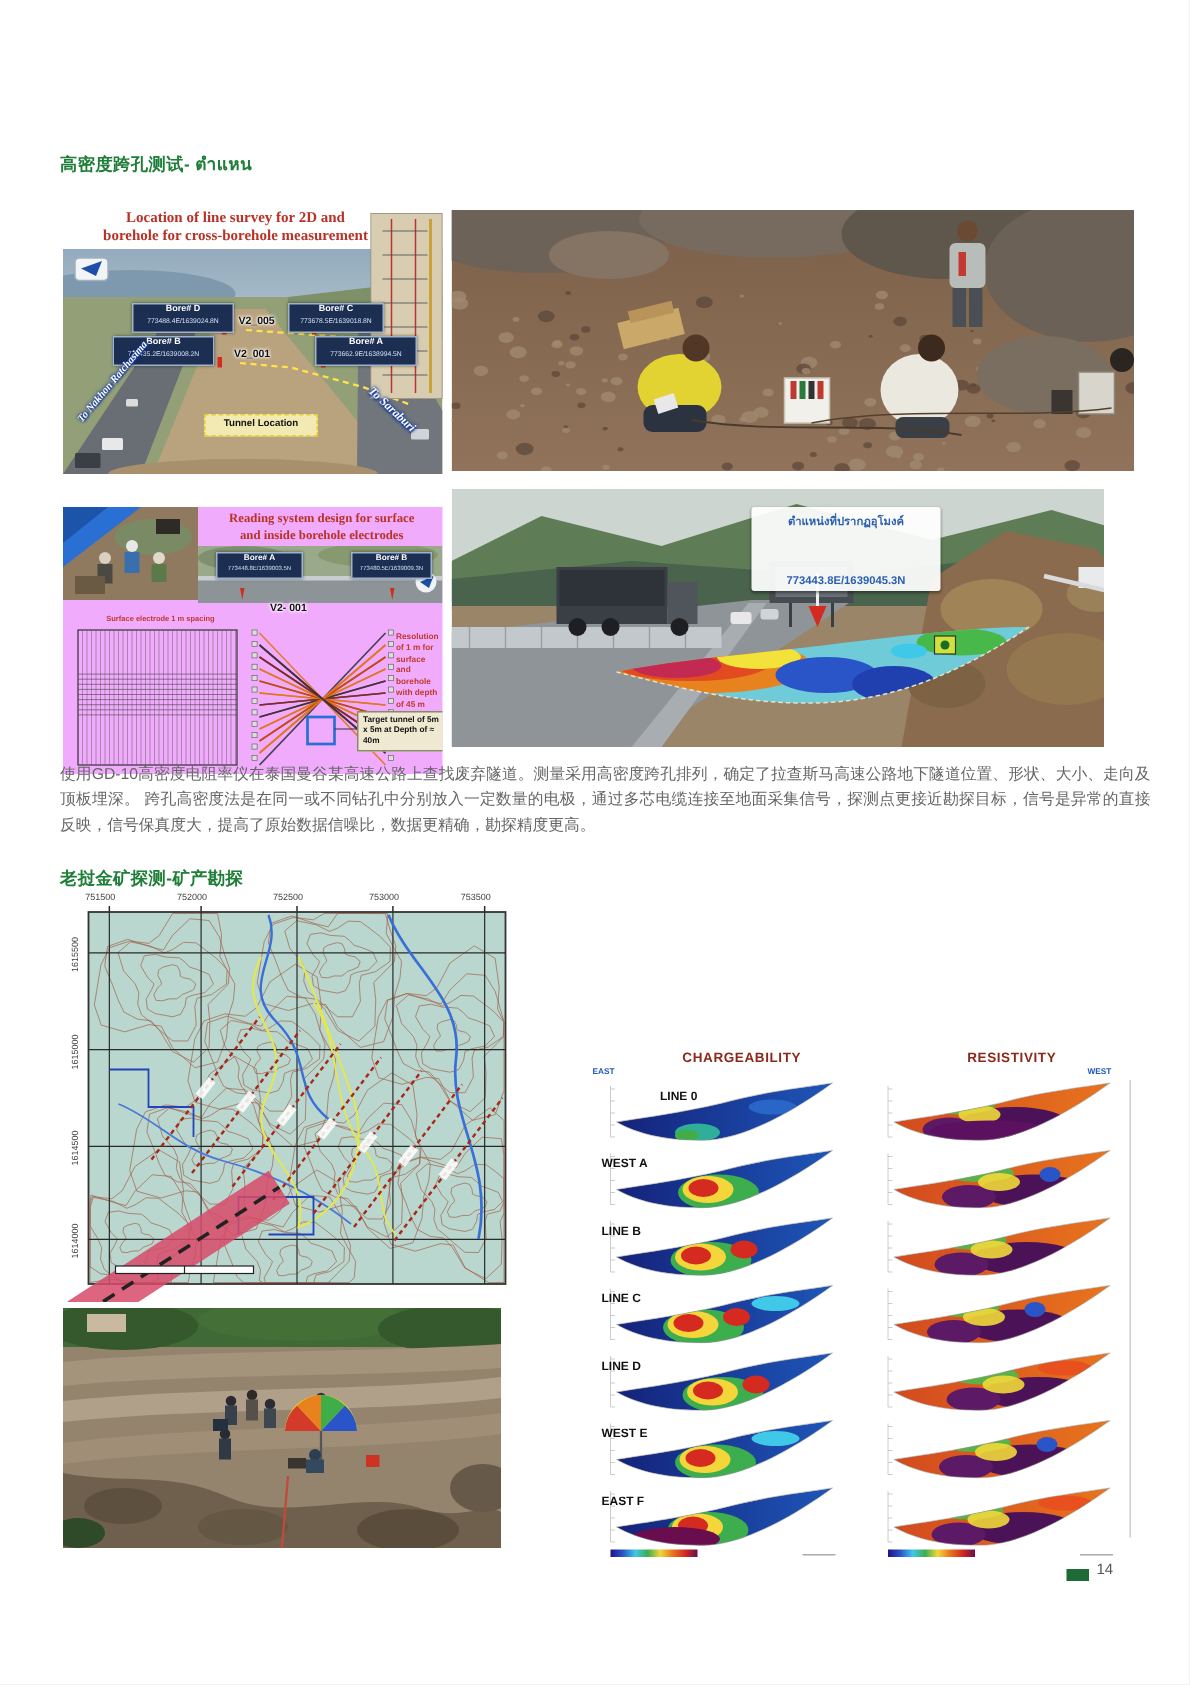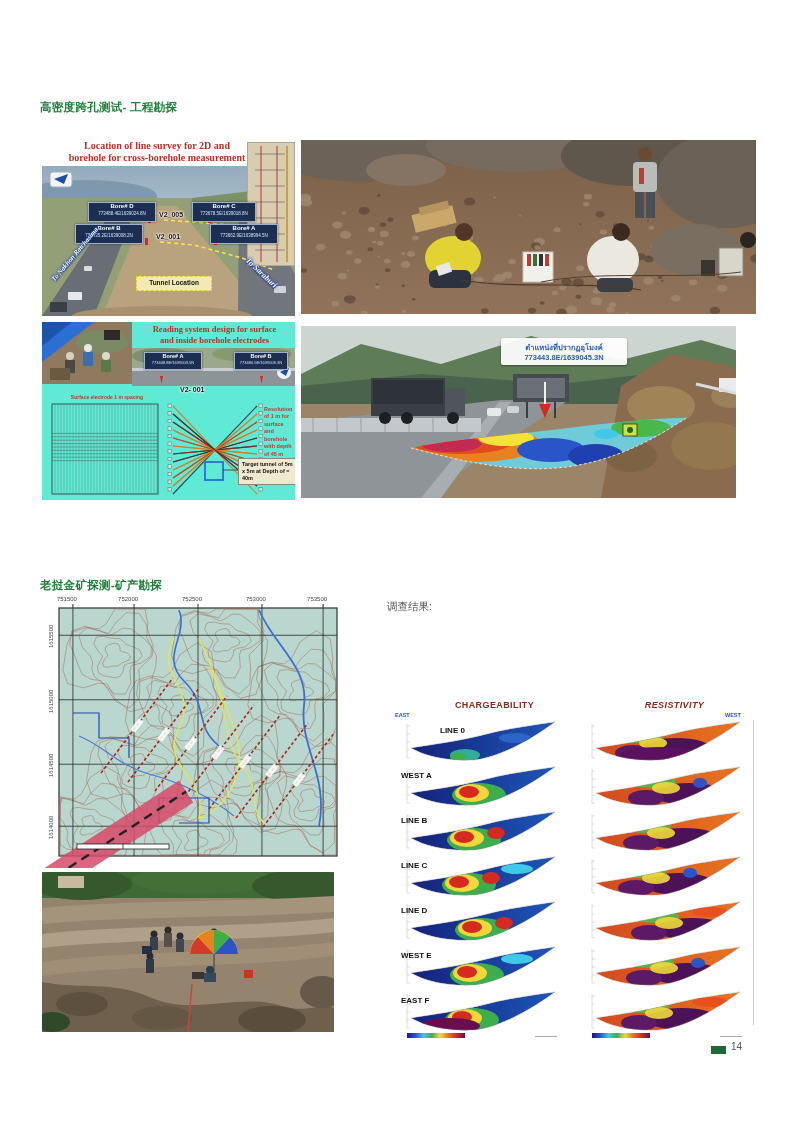--- a/index.html
+++ b/index.html
@@ -30,21 +30,21 @@
   .line-label{font-size:8px;font-weight:bold;color:#111;}
   .ew-label{font-size:5.5px;font-weight:bold;color:#2255bb;}
   .footer-num{font-size:10px;color:#555;}
   .scalebar{height:5px;background:linear-gradient(90deg,#20128a,#2a55c8,#3fc8e8,#3cae4e,#f0d83a,#e8741e,#d42a20,#6a0d4e);}
 </style>
 </head>
 <body>
 
 <div class="page">
 
-  <div class="abs h-green" style="left:40px;top:100px;">高密度跨孔测试- 工程勘探</div>
+  <div class="abs h-green" style="left:40px;top:100px;">高密度跨孔测试- ตำแหน</div>
 
   <div class="abs img-frame" style="left:42px;top:138px;width:299px;height:178px;background:#fff;">
     <div class="red-serif-title abs" style="left:0;top:2px;width:230px;font-size:10px;">Location of line survey for 2D and</div>
     <div class="red-serif-title abs" style="left:0;top:14px;width:230px;font-size:10px;">borehole for cross-borehole measurement</div>
 
     <svg class="abs" style="left:0;top:28px;" width="253" height="150" viewBox="0 0 253 150">
       <defs>
         <linearGradient id="skyw" x1="0" y1="0" x2="0" y2="1">
           <stop offset="0" stop-color="#93abbd"></stop>
             <stop offset="1" stop-color="#a9bcc9"></stop>
@@ -286,21 +286,21 @@
 
       <rect x="418" y="108" width="24" height="28" fill="#d8d5cc" stroke="#8a857a"></rect>
       <rect x="400" y="120" width="14" height="16" fill="#3a3530"></rect>
       <circle cx="447" cy="100" r="8" fill="#2a2520"></circle>
 
       <path d="M160,140 C220,150 280,140 340,150" stroke="#4a3a2c" stroke-width="1.2" fill="none"></path>
       <path d="M240,142 C300,130 380,140 440,132" stroke="#55402e" stroke-width="1" fill="none"></path>
     </svg>
   </div>
 
-  <div class="abs img-frame" style="left:42px;top:322px;width:253px;height:178px;background:#5eead4;">
+  <div class="abs img-frame" style="left:42px;top:338px;width:253px;height:178px;background:#f0abfc;">
     <div class="red-serif-title abs" style="left:92px;top:2px;width:161px;font-size:8.5px;">Reading system design for surface</div>
     <div class="red-serif-title abs" style="left:92px;top:13px;width:161px;font-size:8.5px;">and inside borehole electrodes</div>
 
     <svg class="abs" style="left:0;top:0;" width="90" height="62" viewBox="0 0 90 62">
       <rect width="90" height="62" fill="#8f7a5f"></rect>
       <polygon points="0,0 52,0 0,40" fill="#2a6fd4"></polygon>
       <polygon points="0,0 30,0 0,24" fill="#1c54aa"></polygon>
       <ellipse cx="60" cy="20" rx="26" ry="12" fill="#7a8a64"></ellipse>
       <rect x="62" y="8" width="16" height="10" fill="#2e2a26"></rect>
       <circle cx="46" cy="26" r="4" fill="#e8e8e8"></circle>
@@ -505,24 +505,25 @@
         <rect x="322" y="98" width="14" height="12" fill="#cfe23a" stroke="#333" stroke-width=".8"></rect>
         <circle cx="329" cy="104" r="3" fill="#1a6a2a"></circle>
       </g>
       <path d="M110,122 C150,132 200,146 255,142 C310,138 355,112 385,92" fill="none" stroke="#e8e0c8" stroke-width="1" stroke-dasharray="3,2"></path>
 
       <line x1="244" y1="56" x2="244" y2="78" stroke="#f0f0f0" stroke-width="2"></line>
       <polygon points="238,78 250,78 244,92" fill="#d42a20"></polygon>
     </svg>
     <div class="thai-sign abs" style="left:200px;top:12px;width:122px;padding:3px 2px;">
       <div style="font-size:7.5px;">ตำแหน่งที่ปรากฏอุโมงค์</div>
-      <div style="font-size:7.5px;">773443.8E/1639045.3N</div>
+      <div style="font-size:7.5px;margin-top:29px;">773443.8E/1639045.3N</div>
     </div>
   </div>
 
+  <div class="abs body-text" style="left:40px;top:508px;width:727px;">使用GD-10高密度电阻率仪在泰国曼谷某高速公路上查找废弃隧道。测量采用高密度跨孔排列，确定了拉查斯马高速公路地下隧道位置、形状、大小、走向及顶板埋深。 跨孔高密度法是在同一或不同钻孔中分别放入一定数量的电极，通过多芯电缆连接至地面采集信号，探测点更接近勘探目标，信号是异常的直接反映，信号保真度大，提高了原始数据信噪比，数据更精确，勘探精度更高。</div>
 
   <div class="abs h-green" style="left:40px;top:578px;">老挝金矿探测-矿产勘探</div>
 
   <div class="abs" style="left:45px;top:596px;width:298px;height:272px;">
     <svg width="298" height="272" viewBox="0 0 298 272">
       <g id="map-xticks">
           <line x1="27.9" y1="8" x2="27.9" y2="12" stroke="#2a2a2a" stroke-width="1"></line>
           <line x1="89.06" y1="8" x2="89.06" y2="12" stroke="#2a2a2a" stroke-width="1"></line>
           <line x1="153" y1="8" x2="153" y2="12" stroke="#2a2a2a" stroke-width="1"></line>
           <line x1="216.94" y1="8" x2="216.94" y2="12" stroke="#2a2a2a" stroke-width="1"></line>
@@ -623,26 +624,25 @@
       </div>
     <div class="abs" id="map-ylabels" style="left:0;top:0;width:12px;height:272px;">
         <div class="abs map-ylab" style="left: -8px; top: 35.28px; width: 28px;">1615500</div>
         <div class="abs map-ylab" style="left: -8px; top: 99.76px; width: 28px;">1615000</div>
         <div class="abs map-ylab" style="left: -8px; top: 164.24px; width: 28px;">1614500</div>
         <div class="abs map-ylab" style="left: -8px; top: 226.24px; width: 28px;">1614000</div>
       </div>
   </div>
 
   <div class="abs" style="left:387px;top:598px;width:380px;">
-    <div class="body-text" style="color:#555;">调查结果:</div>
   </div>
 
   <div class="abs" id="sections-chart" style="left:387px;top:700px;width:378px;height:345px;">
     <div class="chart-header abs" style="left:30px;top:0;width:155px;text-align:center;">CHARGEABILITY</div>
-    <div class="chart-header abs" style="left:210px;top:0;width:155px;text-align:center;font-style:italic;">RESISTIVITY</div>
+    <div class="chart-header abs" style="left:210px;top:0;width:155px;text-align:center;">RESISTIVITY</div>
     <div class="ew-label abs" style="left:8px;top:12px;">EAST</div>
     <div class="ew-label abs" style="left:338px;top:12px;">WEST</div>
     <div id="chart-rows" class="abs" style="left:0;top:18px;width:378px;height:312px;">
         <svg width="160" height="44" viewBox="0 0 160 44" style="position: absolute; left: 18px; top: 0px;">
           <defs>
             <clipPath id="chargeclip0">
               <path d="M6,30 C20,38 40,43 68,42 C95,40 128,20 150,4 C130,7 105,10 82,16 C55,23 25,27 6,30 Z"></path>
             </clipPath>
             <linearGradient id="chargegrad0" x1="0" y1="0" x2="1" y2="0">
               <stop offset="0" stop-color="#14227a"></stop>

